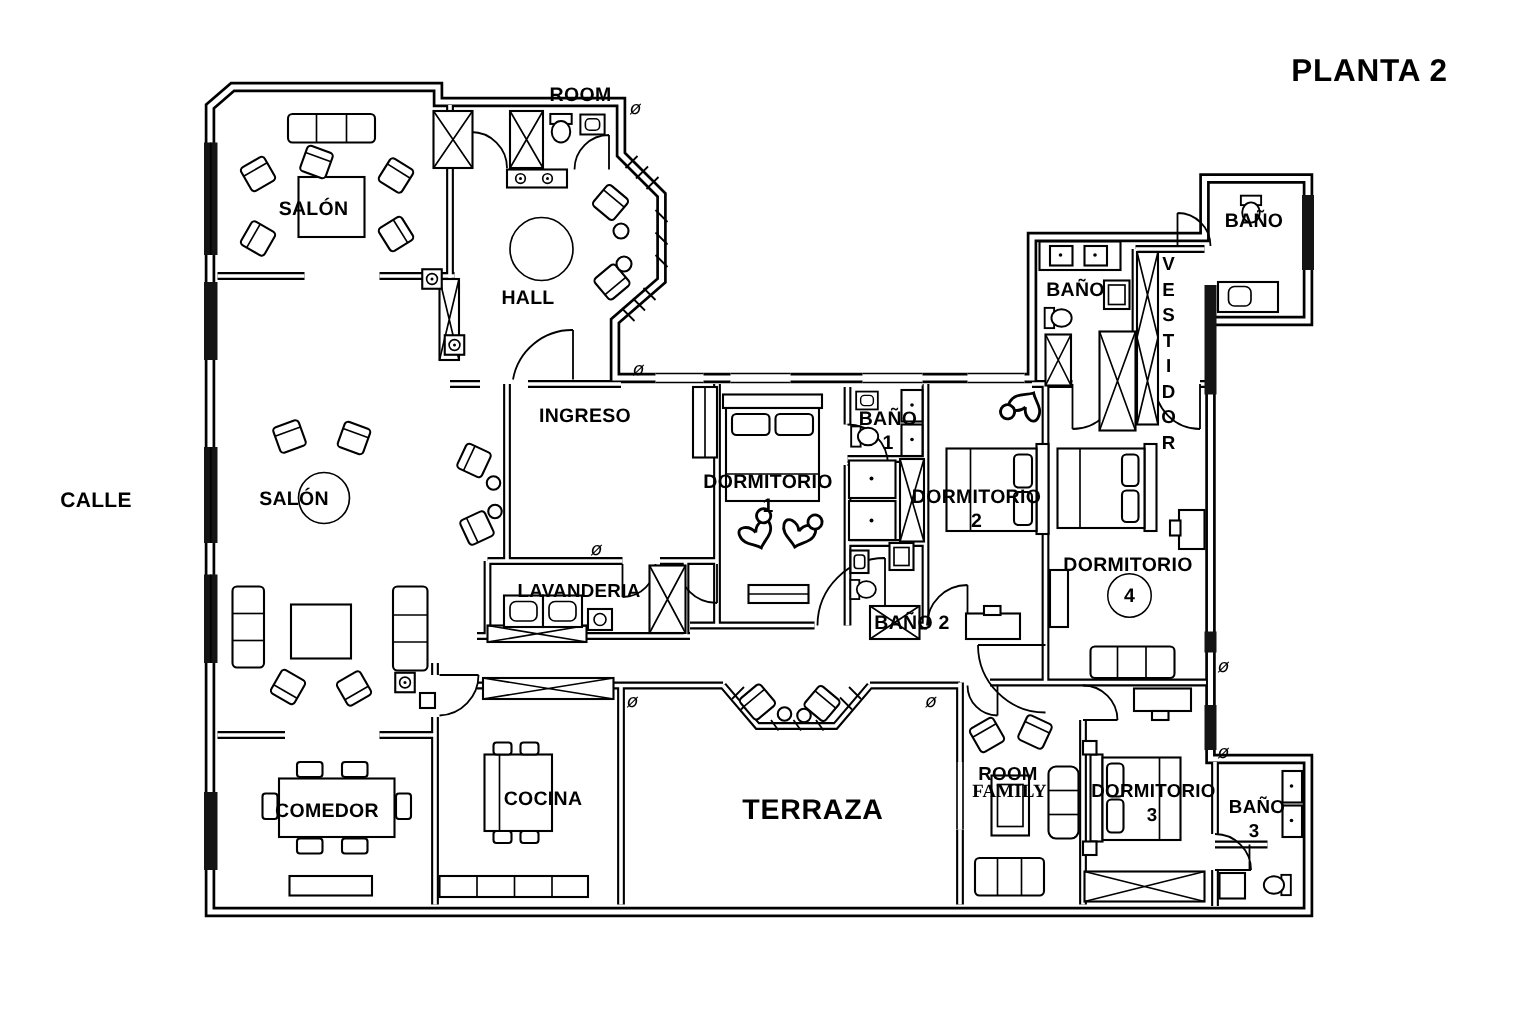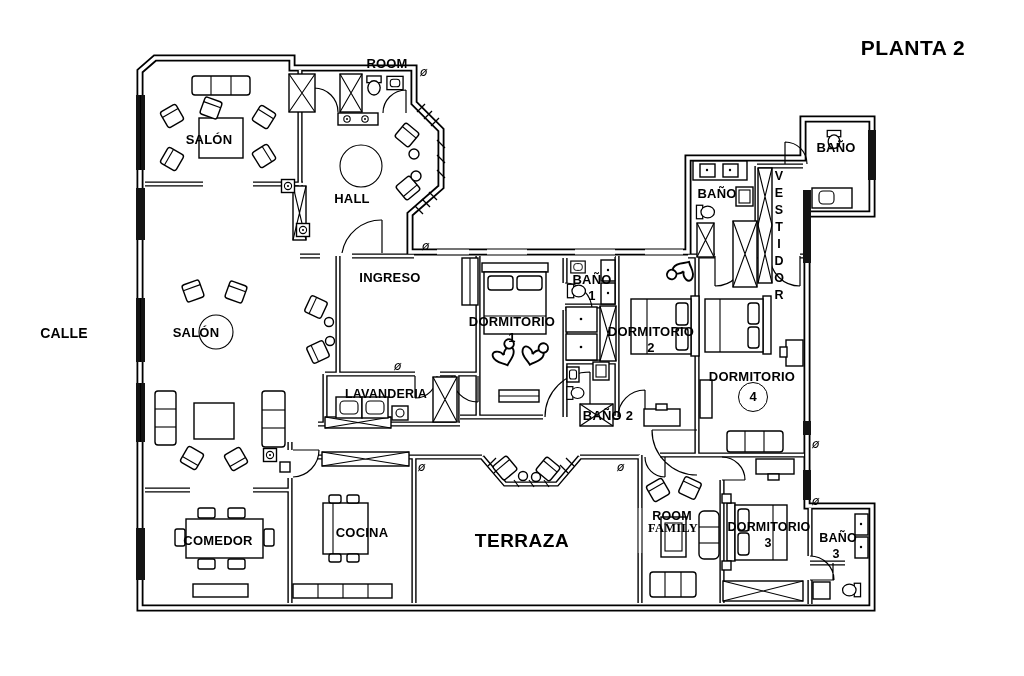--- a/index.html
+++ b/index.html
@@ -18,21 +18,21 @@
   .wgap{fill:#fff;stroke:none;}
   .winline{stroke:#000;stroke-width:1.1;}
   .tick{stroke:#000;stroke-width:1.2;}
   .dot{fill:#000;stroke:none;}
   .drain{font:italic 12px "DejaVu Sans",sans-serif;fill:#000;}
   
   .lbl{position:absolute;transform:translate(-50%,-50%);white-space:nowrap;
        font:bold 13px "Liberation Sans",sans-serif;letter-spacing:.2px;}
   .s12{font-size:12.5px;}
   .s14{font-size:14px;}
-  .s19{font-size:19px;letter-spacing:.5px;}
+  .s19{font-size:19px;letter-spacing:.5px;margin-left:20px;}
   .s21{font-size:21px;letter-spacing:.5px;}
   .vert{writing-mode:vertical-rl;text-orientation:upright;letter-spacing:3px;font-size:12.5px;}
   .circ4{position:absolute;transform:translate(-50%,-50%);width:30px;height:30px;
          border:1.6px solid #000;border-radius:50%;box-sizing:border-box;
          font:bold 13px "Liberation Sans",sans-serif;line-height:27px;text-align:center;background:#fff;}
 </style>
 </head>
 <body>
 
 <div id="stage">

